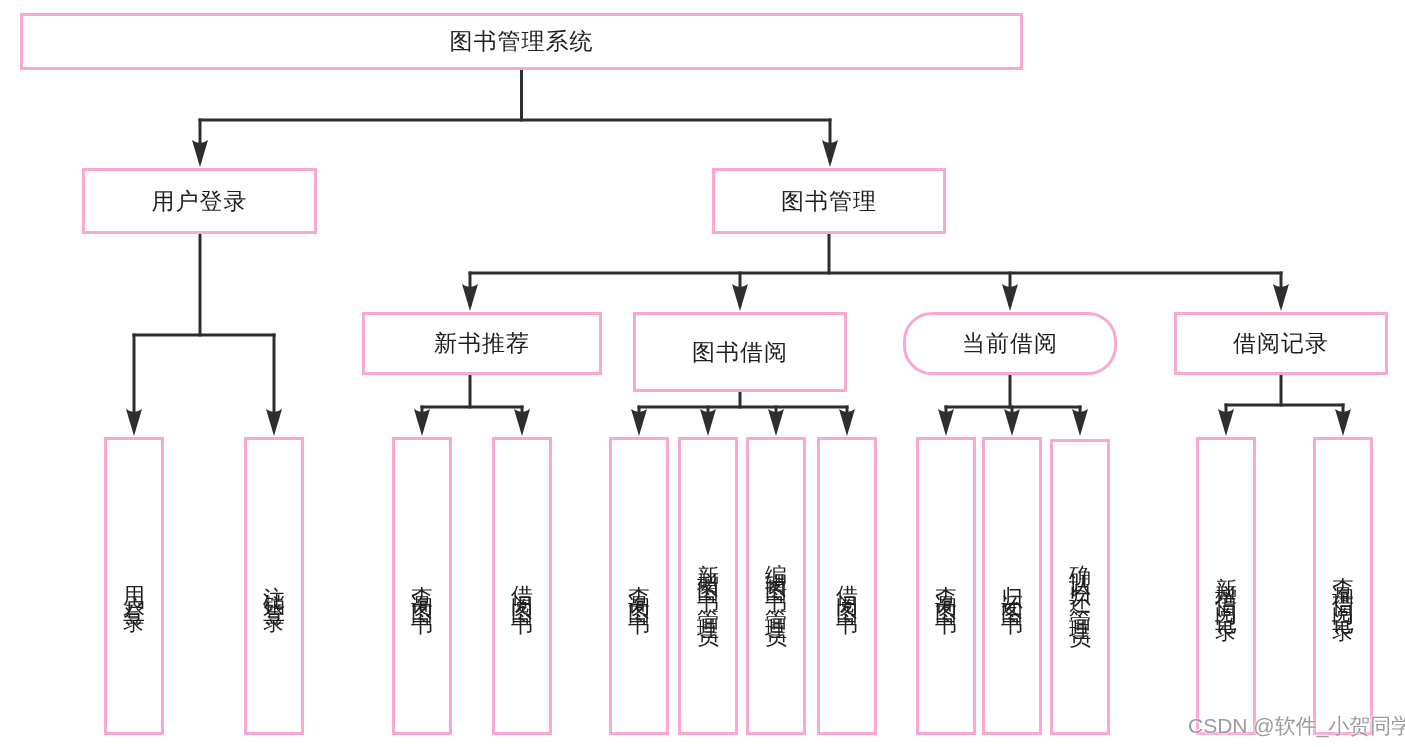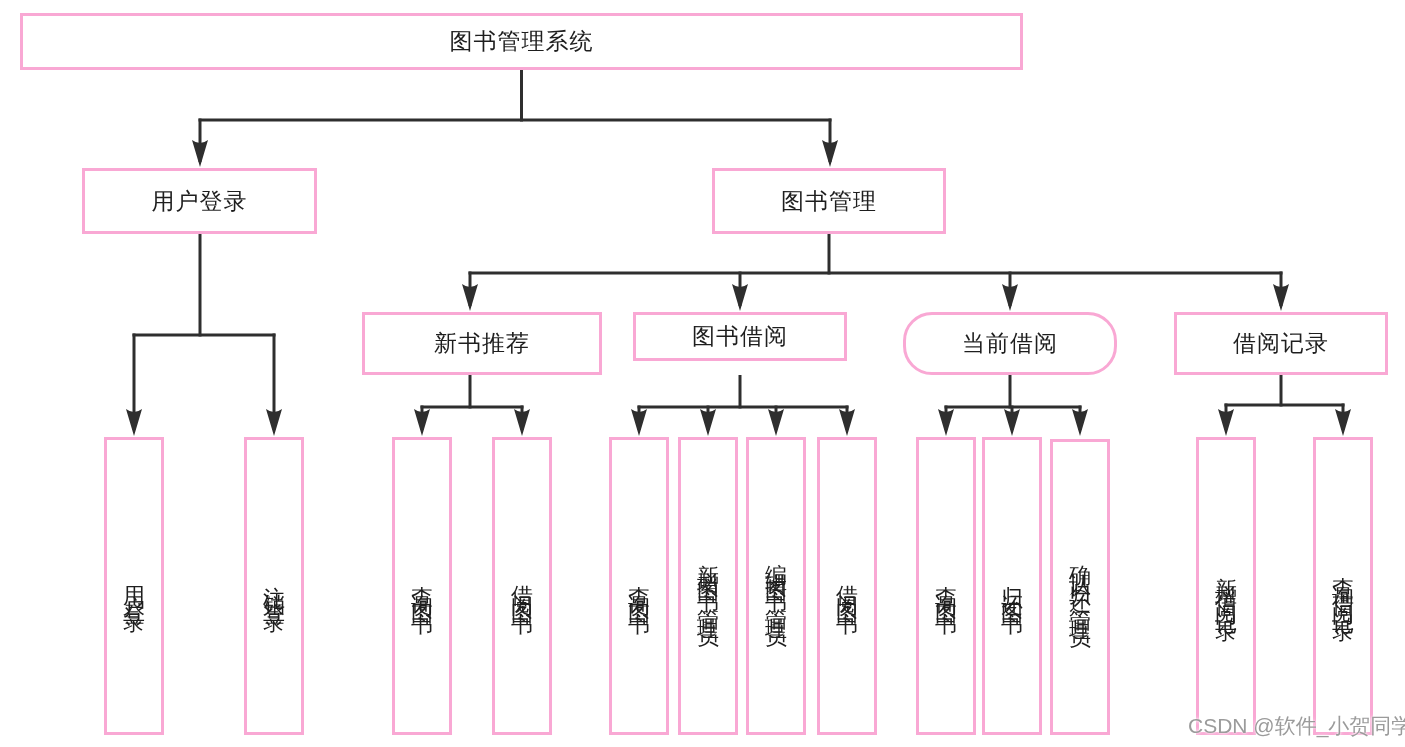--- a/index.html
+++ b/index.html
@@ -135,21 +135,21 @@
   <div class="node hnode" style="left:82px; top:168px; width:235px; height:66px;">
     <span>用户登录</span>
   </div>
   <div class="node hnode" style="left:712px; top:168px; width:234px; height:66px;">
     <span>图书管理</span>
   </div>
 
   <div class="node hnode" style="left:362px; top:312px; width:240px; height:63px;">
     <span>新书推荐</span>
   </div>
-  <div class="node hnode" style="left:633px; top:312px; width:214px; height:49px;">
+  <div class="node hnode" style="left:633px; top:312px; width:214px; height:80px;">
     <span>图书借阅</span>
   </div>
   <div class="node hnode" style="left:903px; top:312px; width:214px; height:63px;border-radius:29px;">
     <span>当前借阅</span>
   </div>
   <div class="node hnode" style="left:1174px; top:312px; width:214px; height:63px;">
     <span>借阅记录</span>
   </div>
 
   <div class="node vnode" style="left:104px; top:437px; width:60px; height:298px;">

